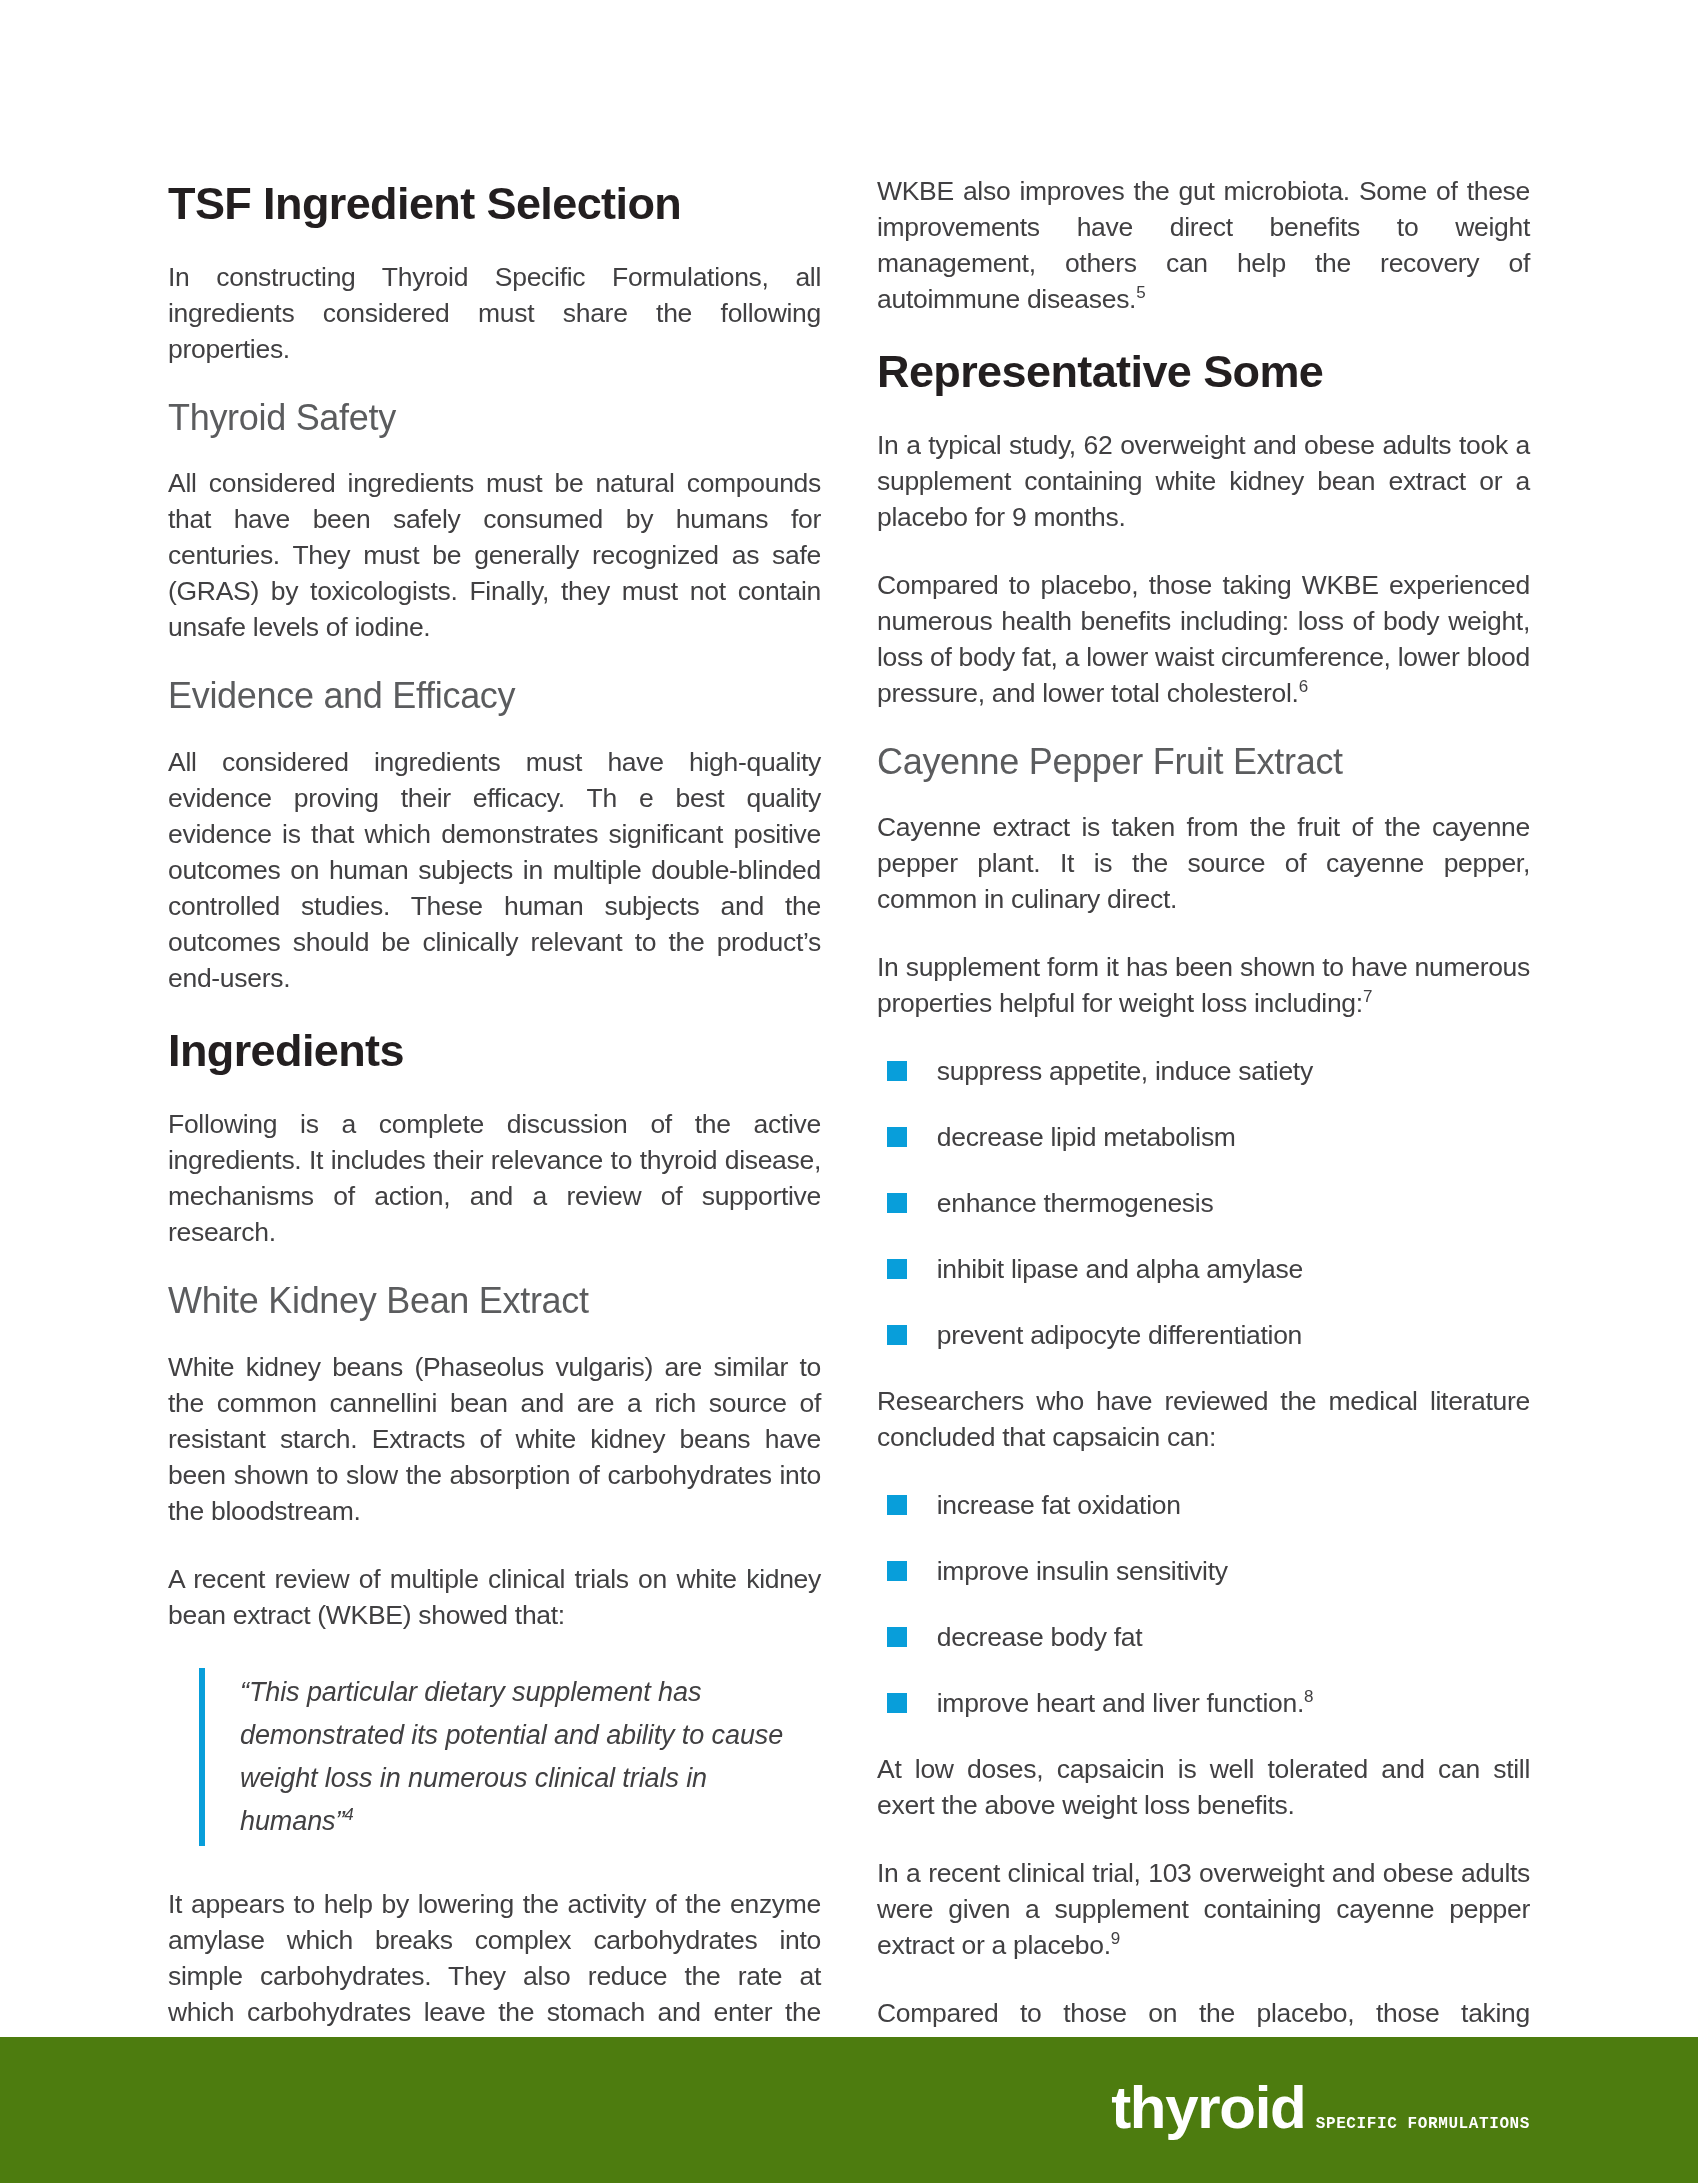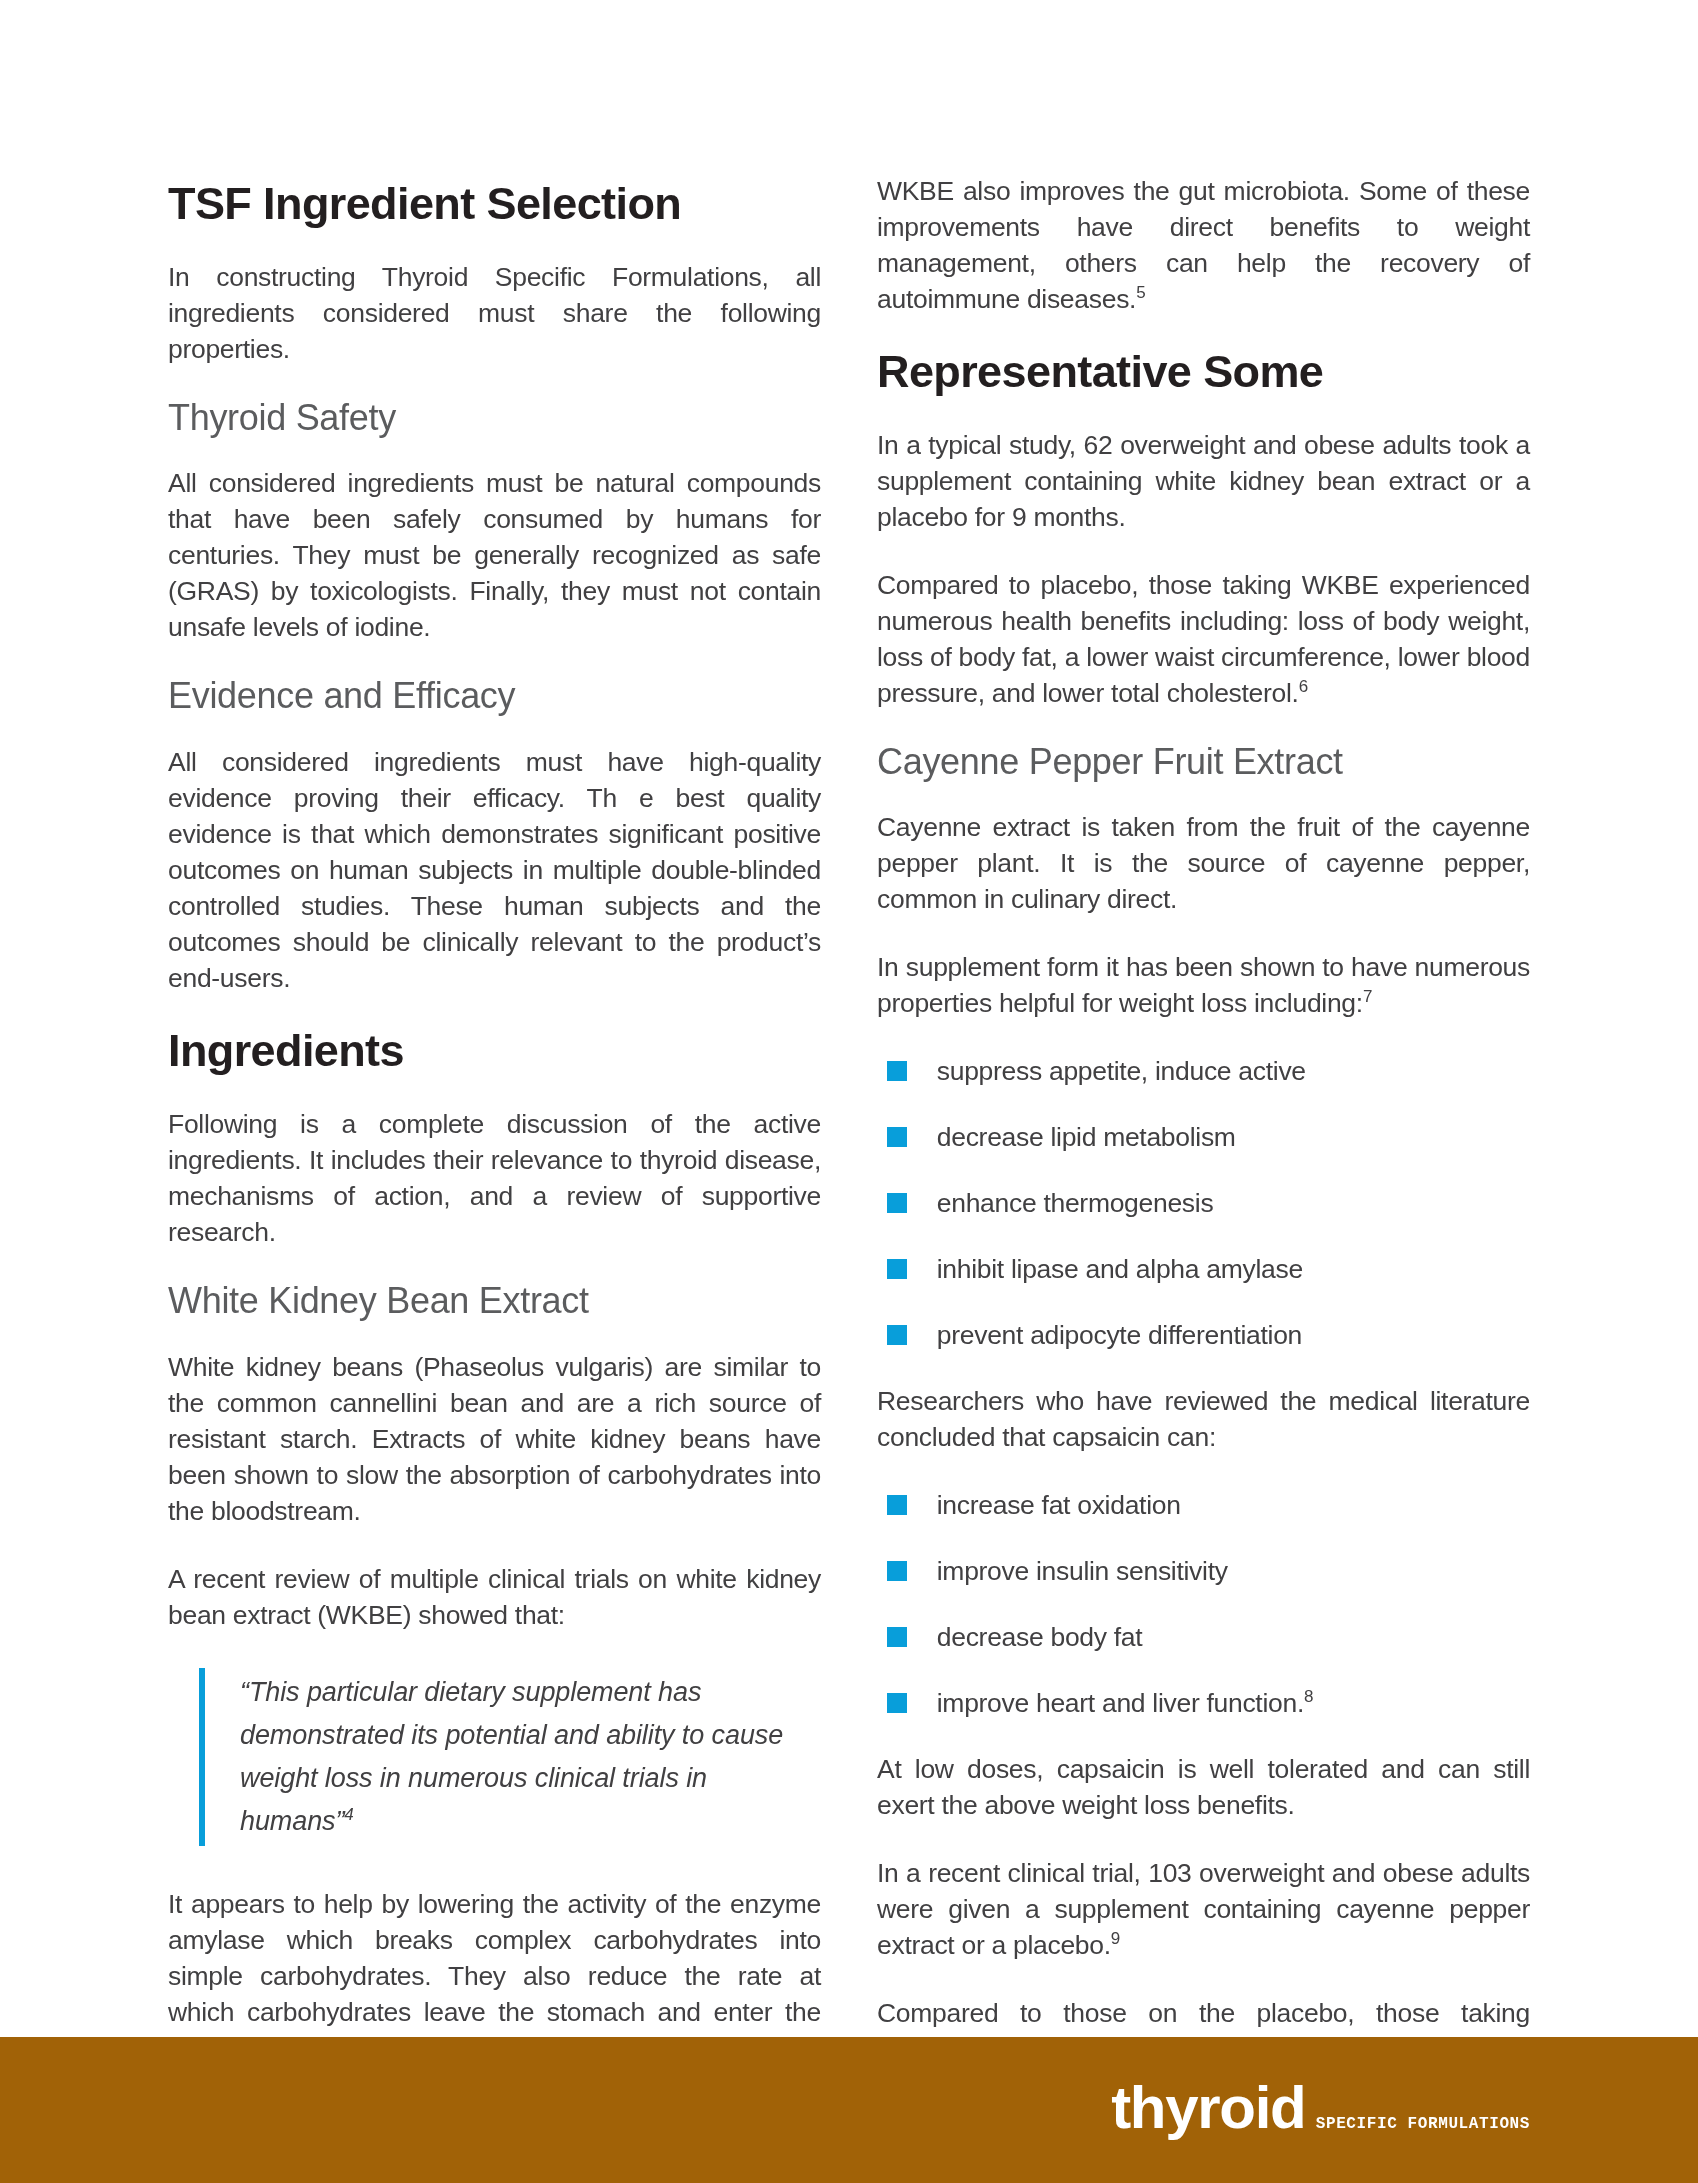--- a/index.html
+++ b/index.html
@@ -34,21 +34,21 @@
   sup.fn { font-size:17px; line-height:0; vertical-align:super; letter-spacing:0; }
 
   ul.bullets { list-style:none; margin:1.3px 0 6.5px 0; padding:0; }
   ul.bullets li {
     display:flex; align-items:flex-start;
     font-size:26.5px; line-height:36px; color:#414042; letter-spacing:-0.3px;
     margin:0 0 30px 0;
   }
   .bullet-sq { flex:0 0 auto; width:19.4px; height:19.4px; background:#089eda; margin:7.8px 30px 0 10.4px; }
 
-  footer.footer-bar { position:absolute; left:0; bottom:0; width:1698px; height:146px; background:#a16207; }
+  footer.footer-bar { position:absolute; left:0; bottom:0; width:1698px; height:146px; background:#4d7c0f; }
   .brand { position:absolute; right:168px; top:50%; transform:translateY(-54%); display:flex; align-items:baseline; gap:10.4px; white-space:nowrap; }
   .brand-main { color:#ffffff; font-weight:700; font-size:60px; letter-spacing:-1.3px; line-height:1; }
   .brand-sub { color:#ffffff; font-weight:700; font-size:16px; letter-spacing:0.6px; line-height:1;font-family:Liberation Mono, monospace; }
 </style>
 </head>
 <body>
 
 <div class="page">
   <main class="columns">
 
@@ -84,21 +84,21 @@
       <p class="body">In a typical study, 62 overweight and obese adults took a supplement containing white kidney bean extract or a placebo for 9 months.</p>
       <p class="body"><span>Compared to placebo, those taking WKBE experienced numerous health benefits including: loss of body weight, loss of body fat, a lower waist circumference, lower blood pressure, and lower total cholesterol.</span><sup class="fn">6</sup></p>
 
       <h2 class="doc-h2">Cayenne Pepper Fruit Extract</h2>
       <p class="body">Cayenne extract is taken from the fruit of the cayenne pepper plant. It is the source of cayenne pepper, common in culinary direct.</p>
       <p class="body"><span>In supplement form it has been shown to have numerous properties helpful for weight loss including:</span><sup class="fn">7</sup></p>
 
       <ul class="bullets">
         <li>
             <span class="bullet-sq"></span>
-            <span>suppress appetite, induce active</span>
+            <span>suppress appetite, induce satiety</span>
           </li>
         <li>
             <span class="bullet-sq"></span>
             <span>decrease lipid metabolism</span>
           </li>
         <li>
             <span class="bullet-sq"></span>
             <span>enhance thermogenesis</span>
           </li>
         <li>

